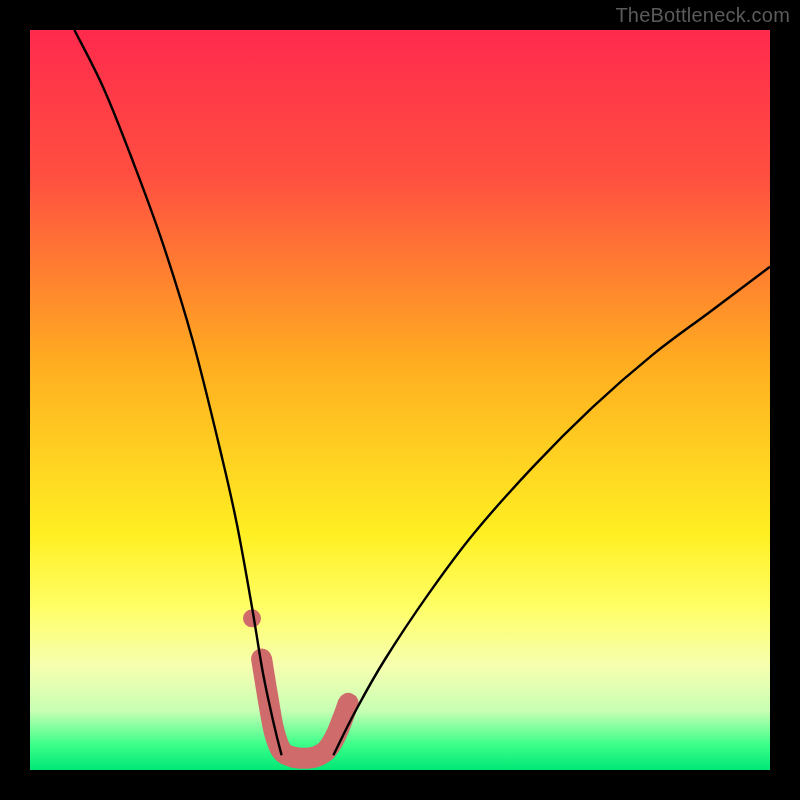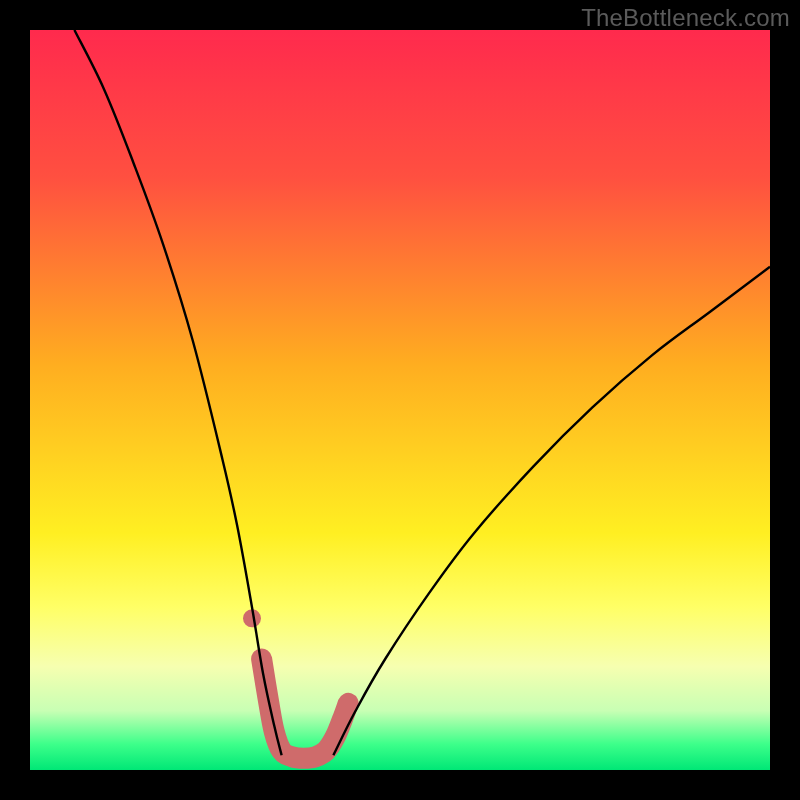--- a/index.html
+++ b/index.html
@@ -30,21 +30,21 @@
   }
   svg.curve-layer {
     position: absolute;
     inset: 0;
   }
   .watermark {
     position: absolute;
     top: 4px;
     right: 10px;
     color: #5b5b5b;
-    font-size: 24px;
+    font-size: 20px;
     font-weight: 400;
     letter-spacing: 0.2px;
   }
 </style>
 </head>
 <body>
 
 <div class="frame">
 
   <div class="watermark">TheBottleneck.com</div>

